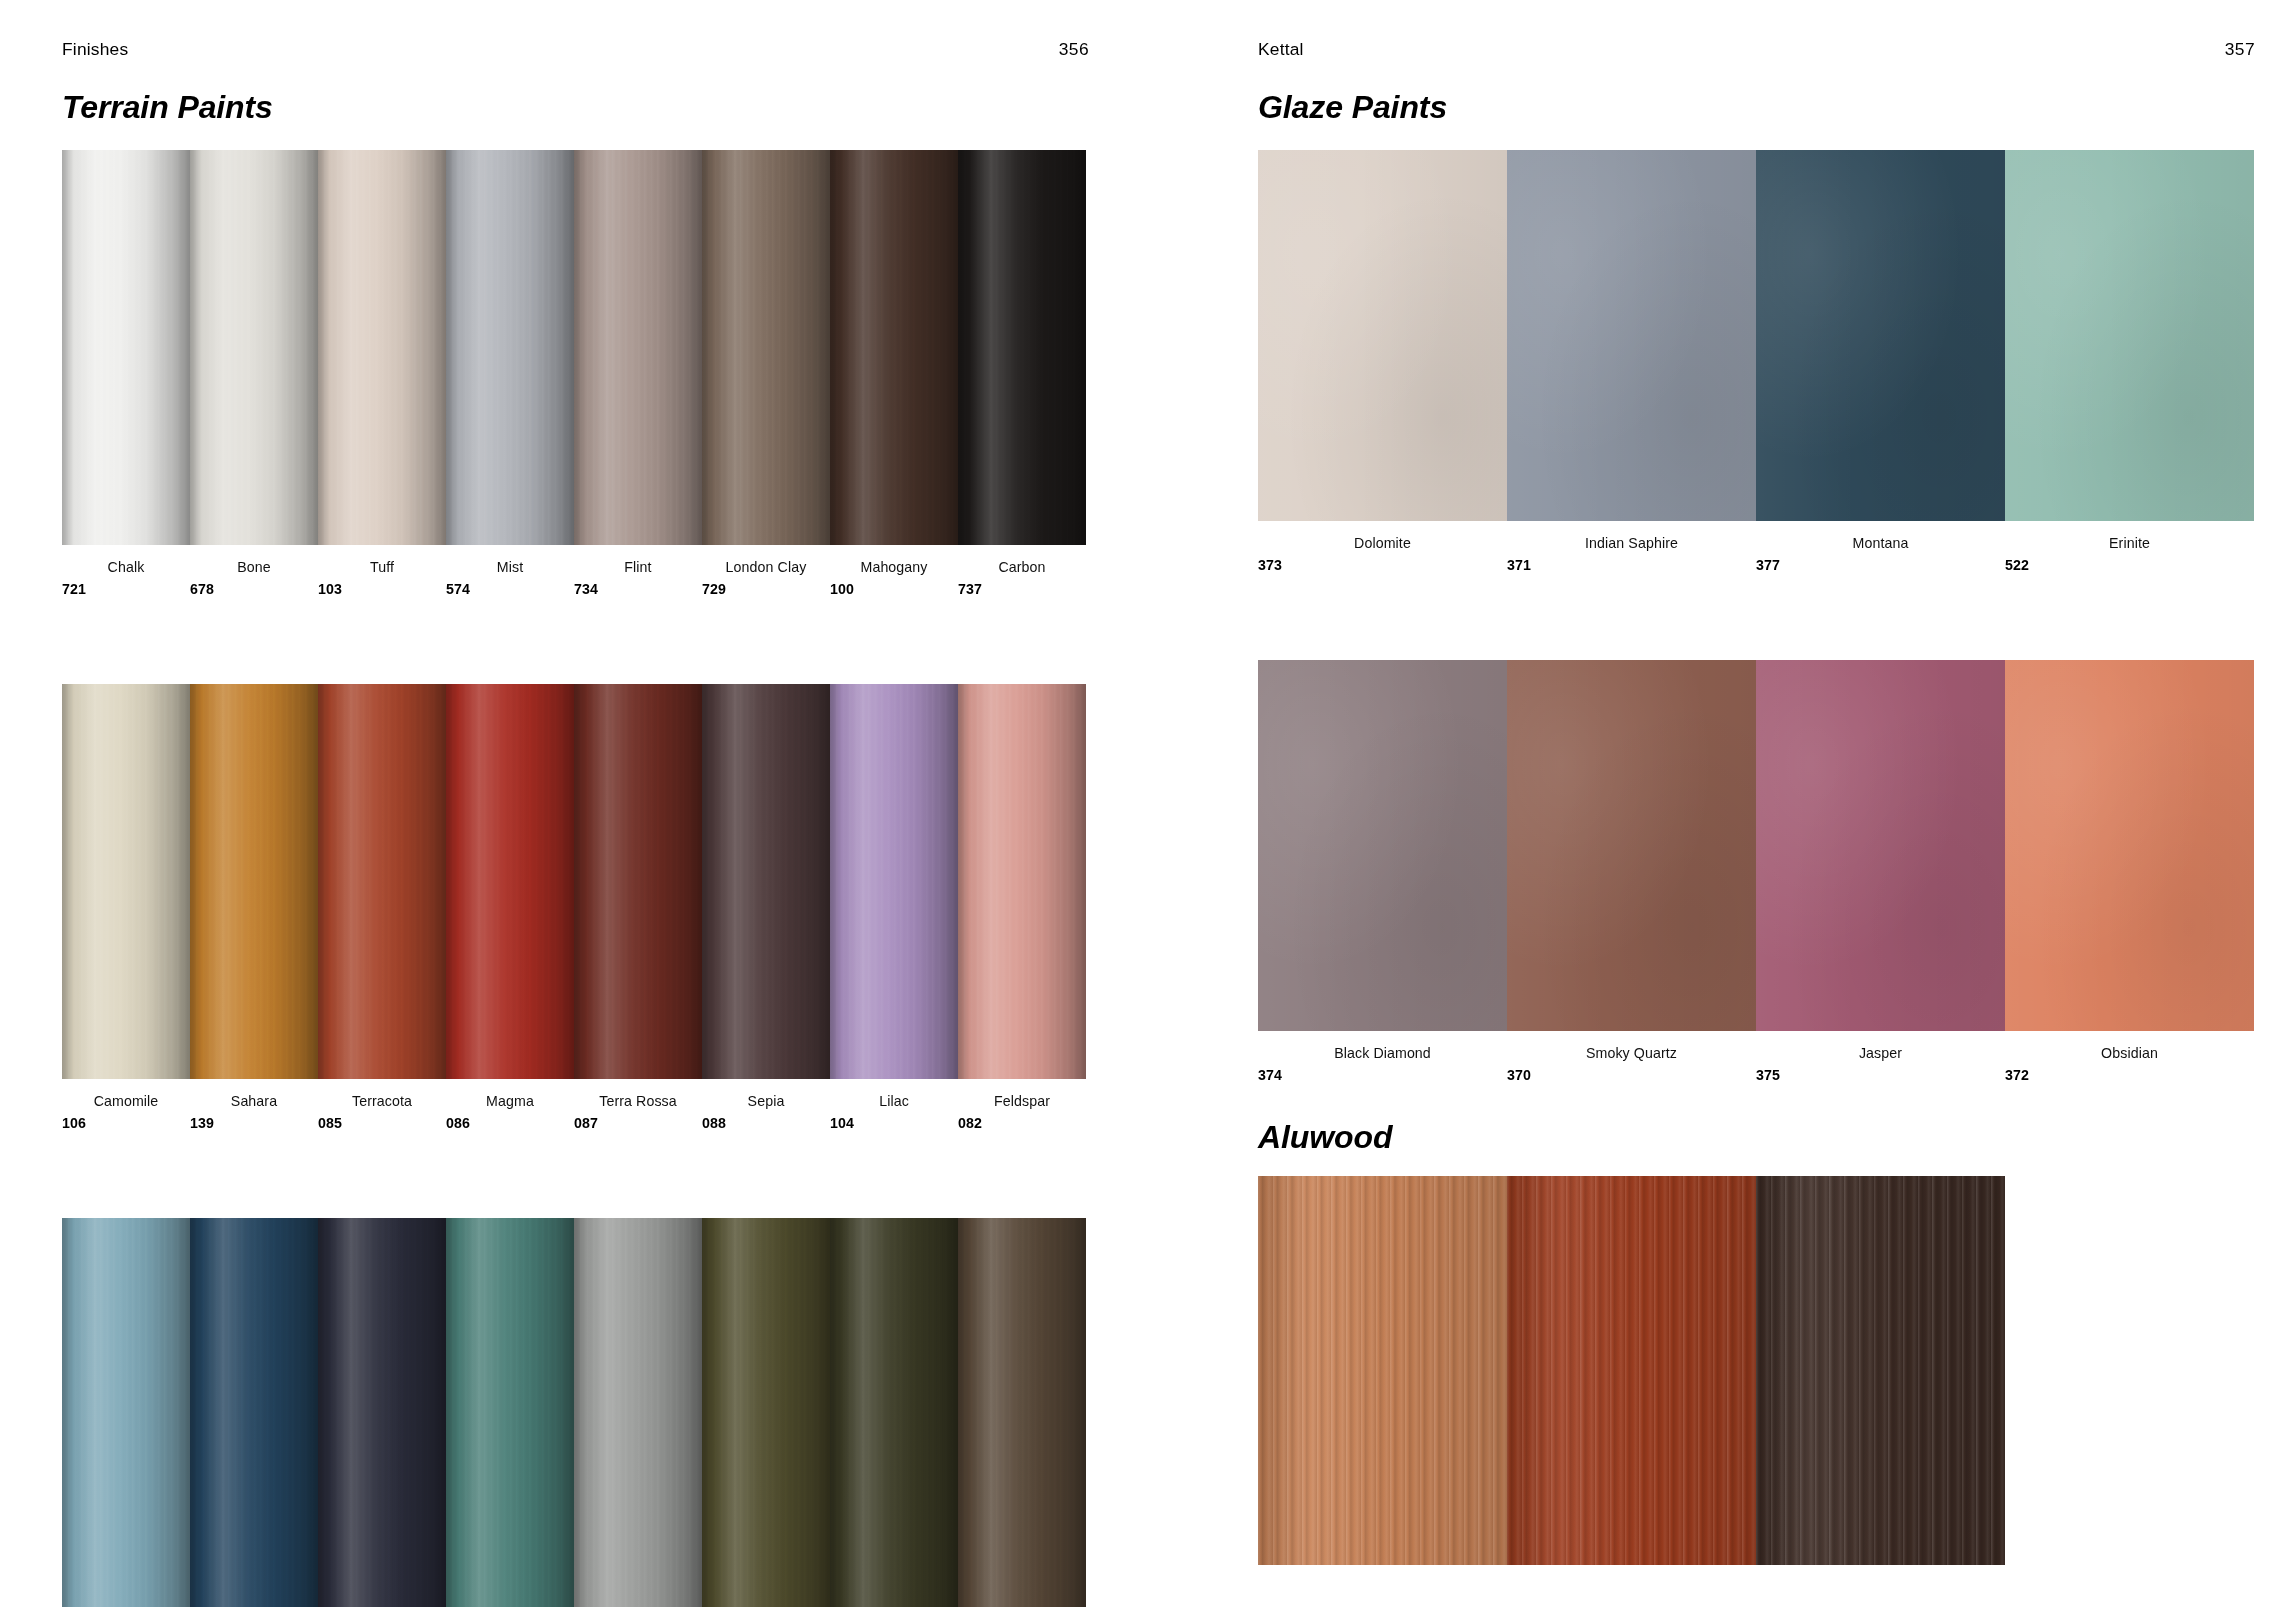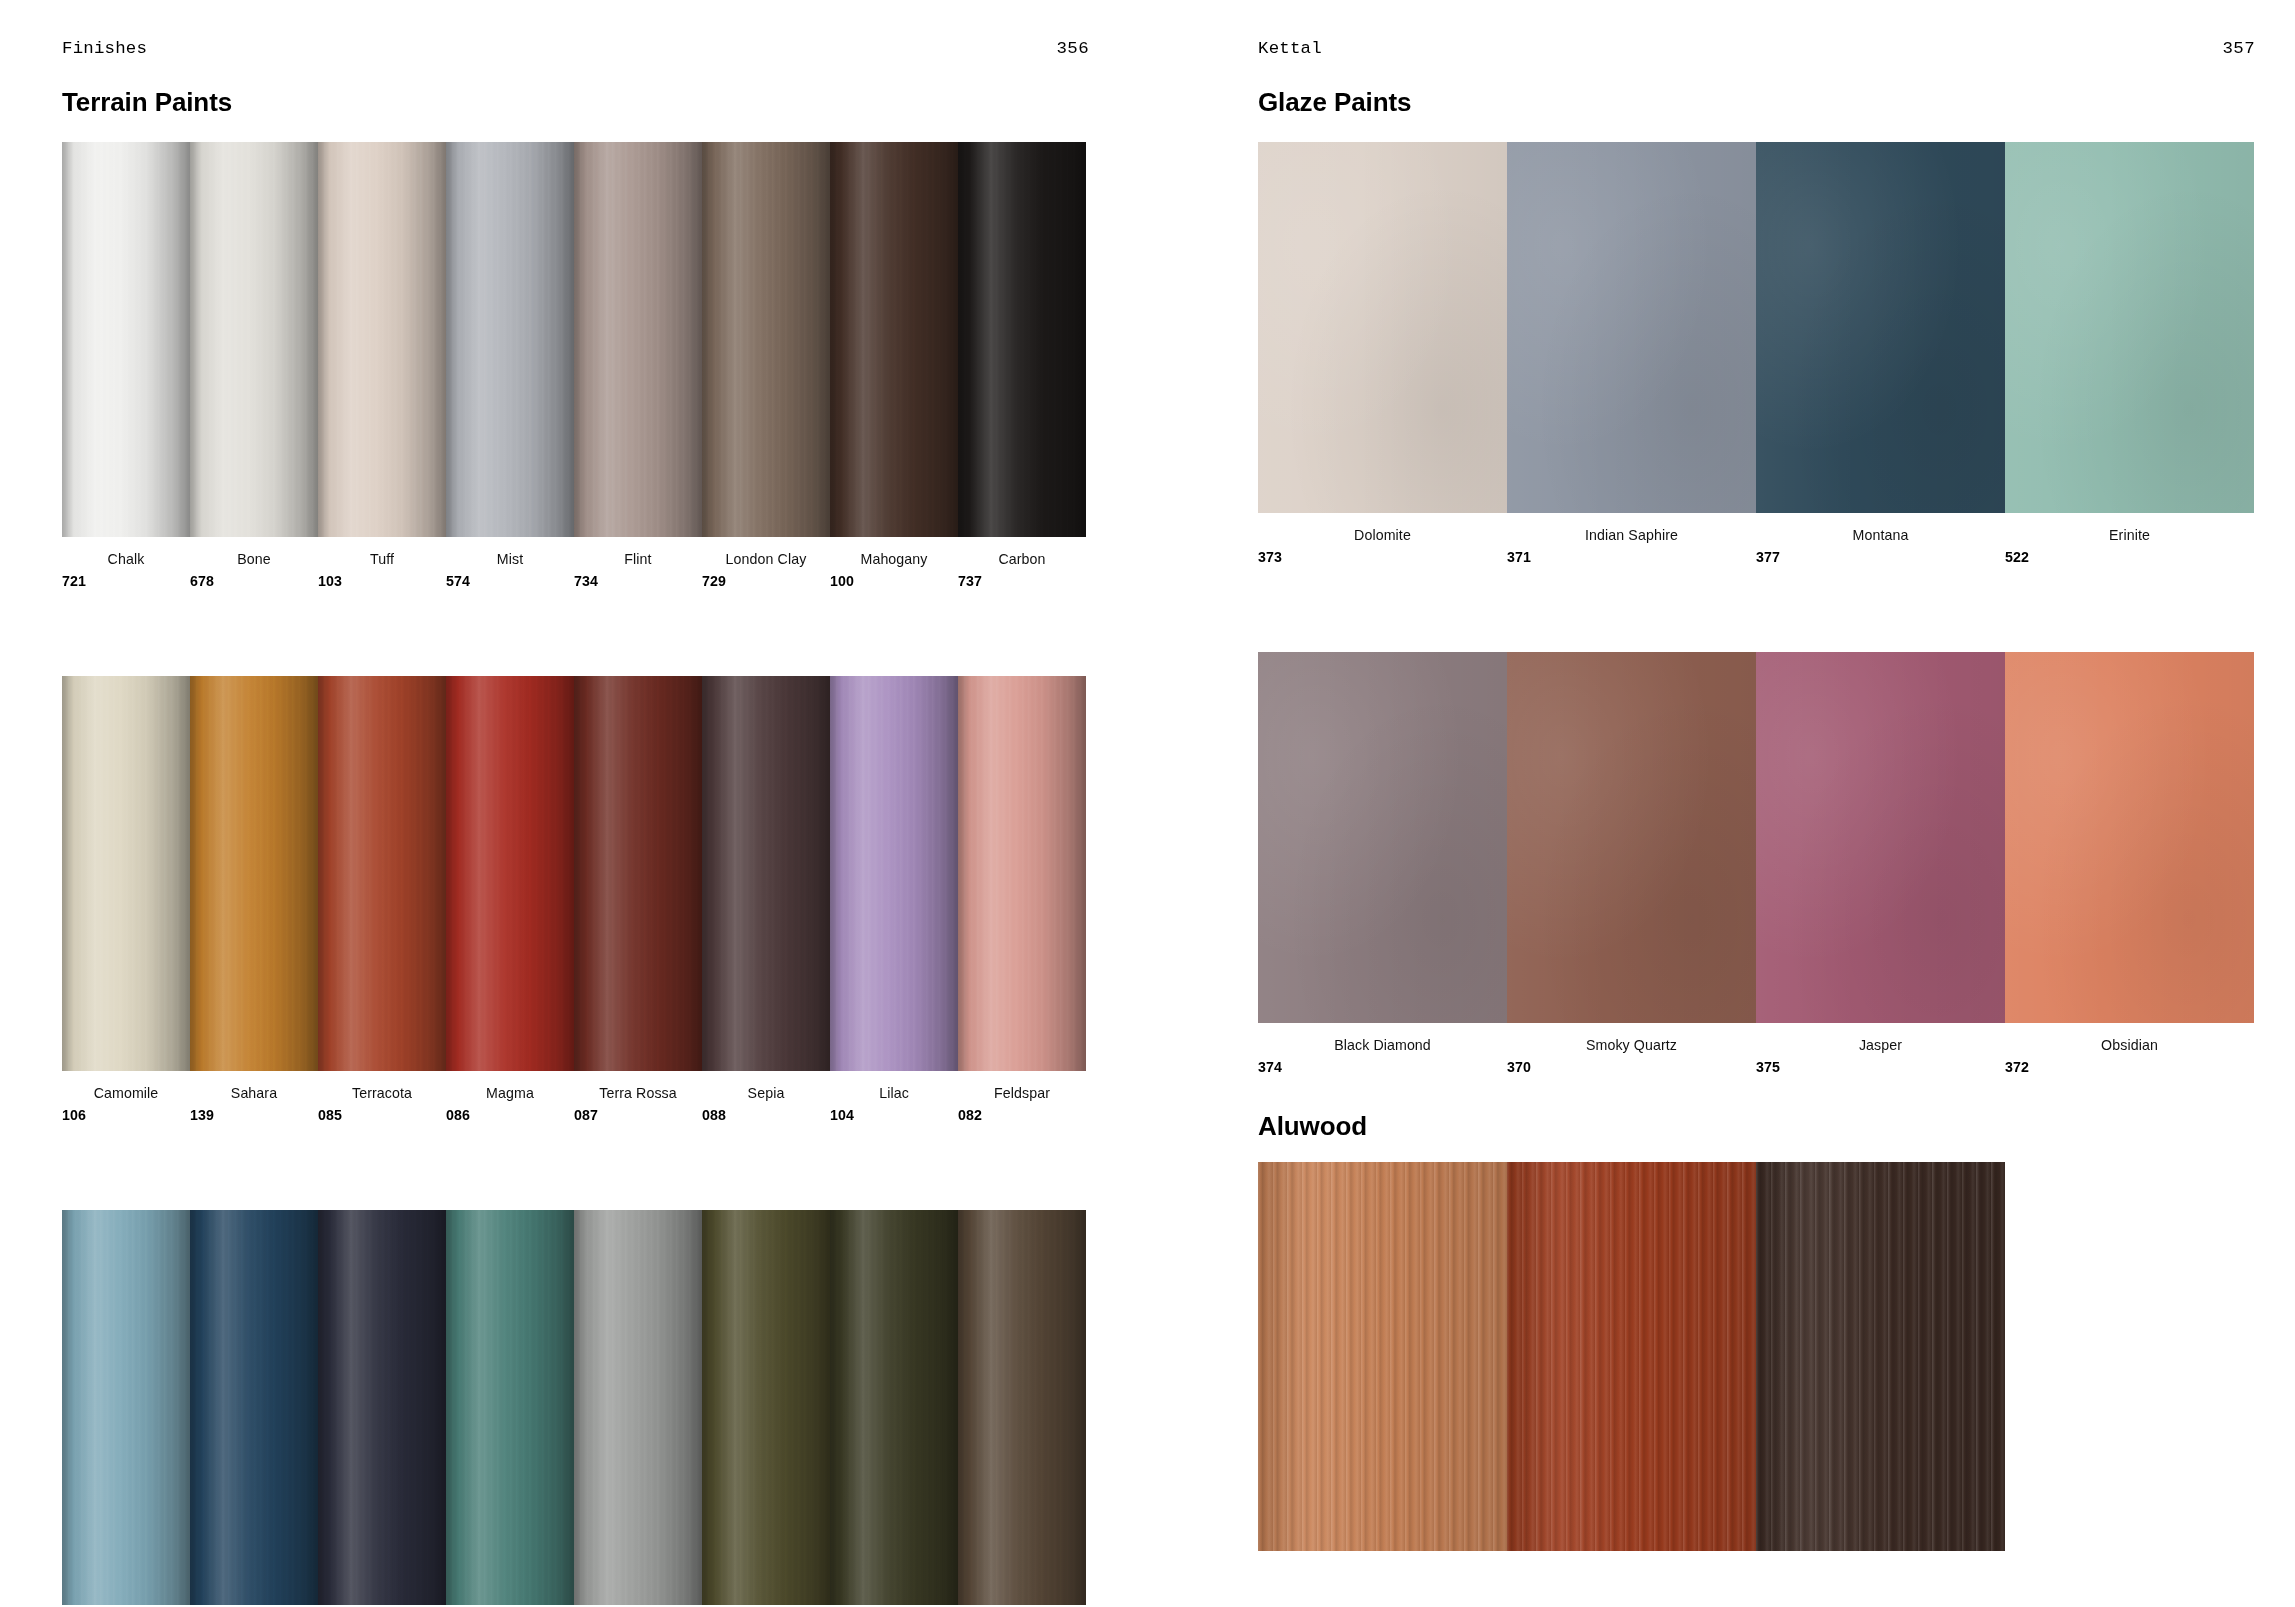--- a/index.html
+++ b/index.html
@@ -11,29 +11,29 @@
     color: #000000;
     overflow: hidden;
   }
   .spread { position: relative; width: 2296px; height: 1607px; display: flex; }
   .page { position: relative; height: 1607px; }
   .page-left  { width: 1221px; padding: 39px 0 0 62px; }
   .page-right { width: 1074px; padding: 39px 0 0 37px; }
 
   .page-header {
     display: flex; justify-content: space-between; align-items: baseline;
-    font-size: 17.4px; letter-spacing: 0.2px; font-weight: 400; font-family: Liberation Mono, monospace;
+    font-size: 17.4px; letter-spacing: 0.2px; font-weight: 400;
   }
   .page-left .page-header  { width: 1027px; }
   .page-right .page-header { width: 997px; }
   .folio { font-size: 17.4px; letter-spacing: 0.4px; }
 
   .section-title {
-    font-size: 26px; font-weight: 700; letter-spacing: -0.1px;
-    margin-top: 29px; margin-bottom: 24px;
+    font-size: 32px; font-weight: 700; letter-spacing: -0.1px;
+    margin-top: 29px; margin-bottom: 24px; font-style: italic;
   }
   .section-title.tight { margin-top: 33px; margin-bottom: 20px; }
 
   .swatch-group { margin-bottom: 0; }
   .swatch-row { display: flex; height: 280px; }
   .swatch-row.tall { height: 395px; }
   .swatch-row.wood { height: 395px; }
 
   .swatch { position: relative; height: 100%; overflow: hidden; }
 

